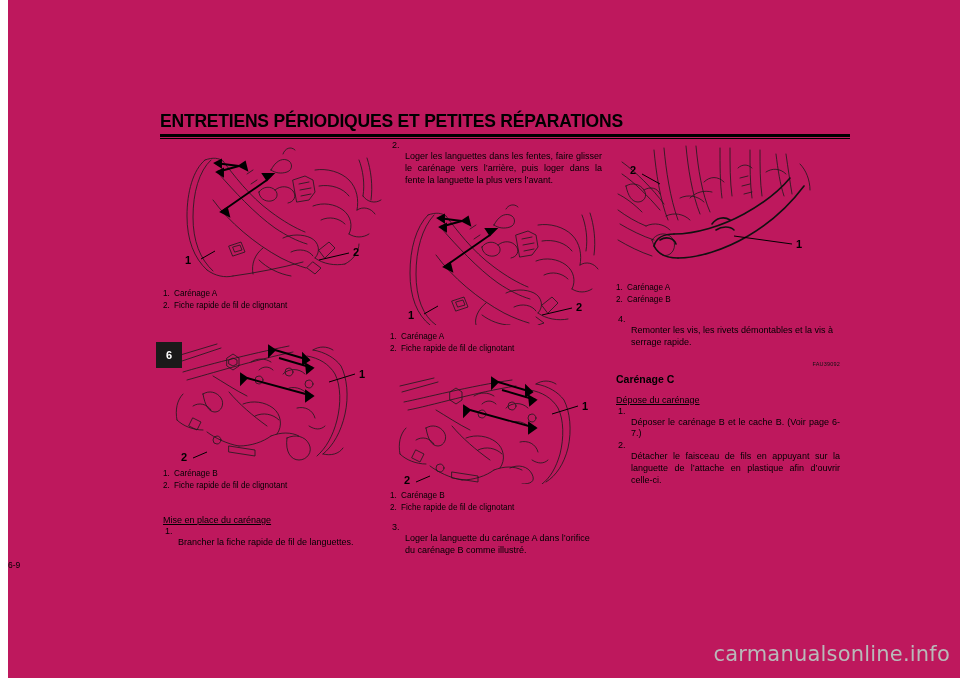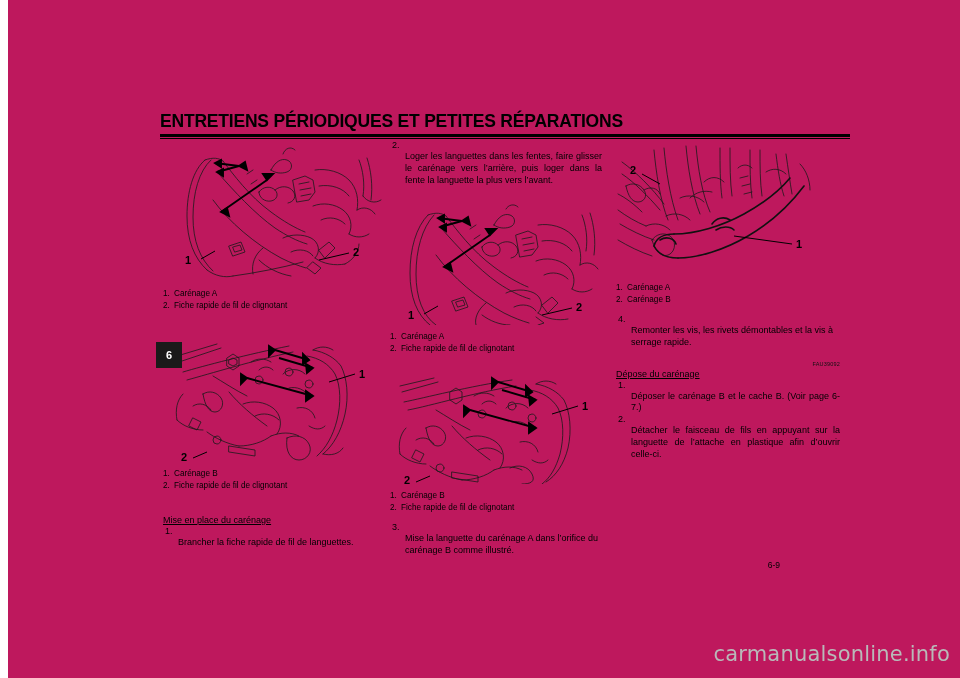--- a/index.html
+++ b/index.html
@@ -142,21 +142,21 @@
   ol.steps.nojust > li .txt { text-align: left; }
 
   .para-gap { height: 8px; }
 
   
   .folio {
     position: absolute;
     left: 0;
     top: 560px;
     width: 772px;
-    text-align: right;
+    text-align: left;
     font-size: 8.5px;
   }
 
   
   .watermark {
     position: absolute;
     right: 18px;
     bottom: 12px;
     font-size: 21px;
     color: #b9b9b9;
@@ -489,21 +489,21 @@
       <div class="row">
         <span class="num">2.</span>
         <span>Fiche rapide de fil de clignotant</span>
       </div>
     </div>
 
     <div class="para-gap"></div>
     <ol class="steps nojust">
       <li>
         <span class="marker">3.</span>
-        <span class="txt">Mise la languette du carénage A dans l’orifice du carénage B comme illustré.</span>
+        <span class="txt">Loger la languette du carénage A dans l’orifice du carénage B comme illustré.</span>
       </li>
     </ol>
   </div>
 
   <div class="col col3">
 
     <div class="figure">
       <svg width="224" height="136" viewBox="0 0 224 136">
         <g fill="none" stroke="#1a1a1a" stroke-width="0.8" stroke-linecap="round" stroke-linejoin="round">
 
@@ -573,20 +573,21 @@
 
     <div class="para-gap"></div>
     <ol class="steps nojust">
       <li>
         <span class="marker">4.</span>
         <span class="txt">Remonter les vis, les rivets démontables et la vis à serrage rapide.</span>
       </li>
     </ol>
 
     <div class="code">FAU39092</div>
+    <div class="bighead">Carénage C</div>
 
     <div class="subhead" style="margin-top:0;">Dépose du carénage</div>
     <ol class="steps">
       <li>
         <span class="marker">1.</span>
         <span class="txt">Déposer le carénage B et le cache B. (Voir page 6-7.)</span>
       </li>
       <li>
         <span class="marker">2.</span>
         <span class="txt">Détacher le faisceau de fils en appuyant sur la languette de l’attache en plastique afin d’ouvrir celle-ci.</span>

